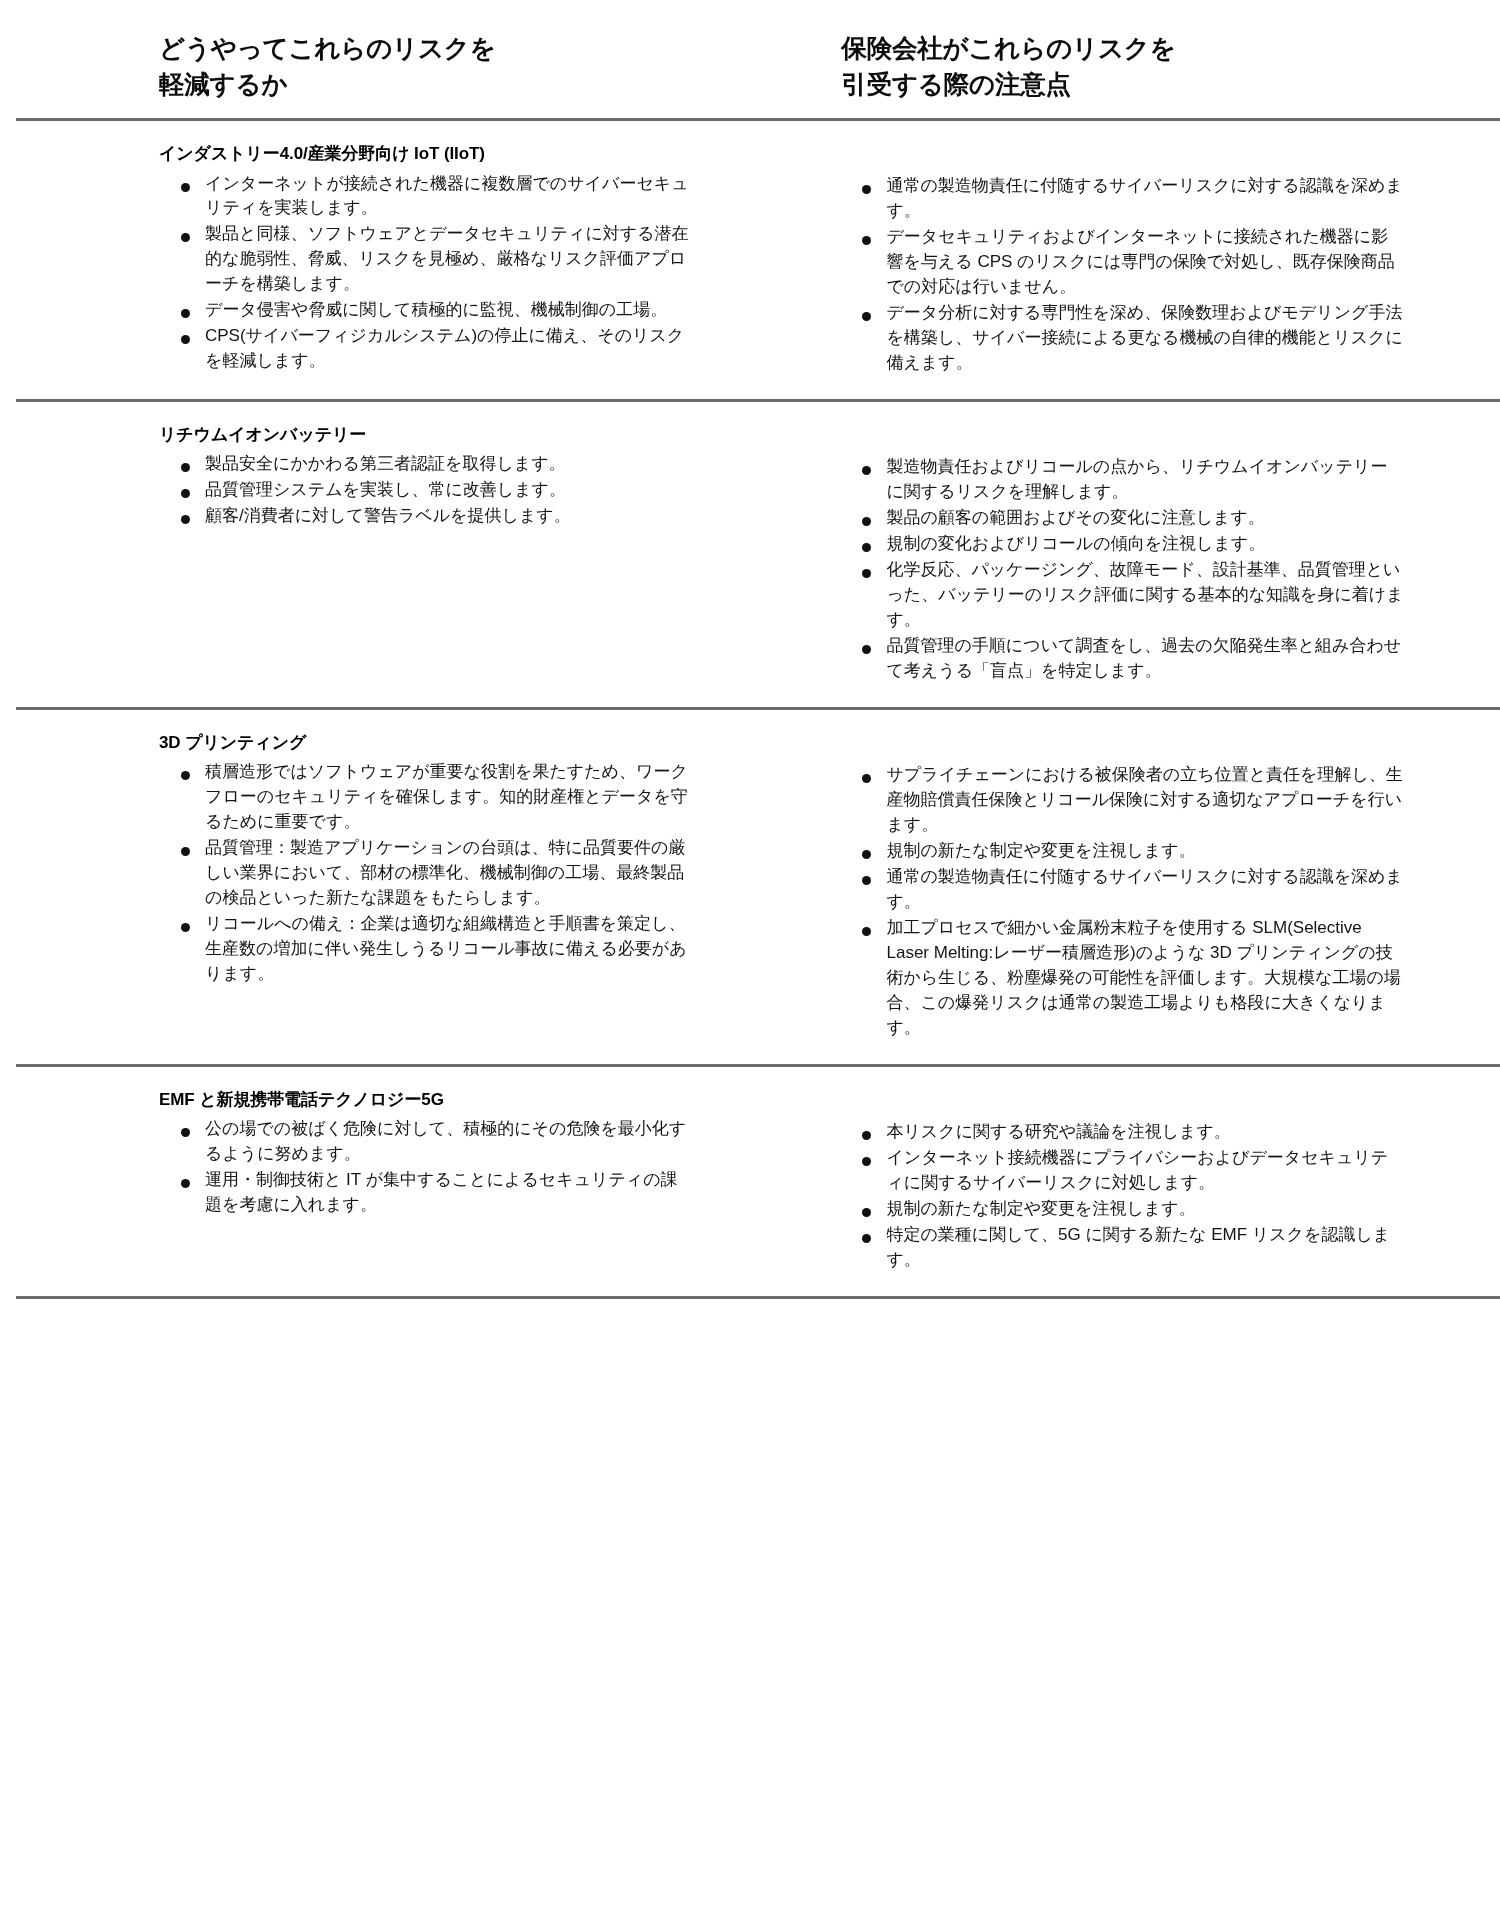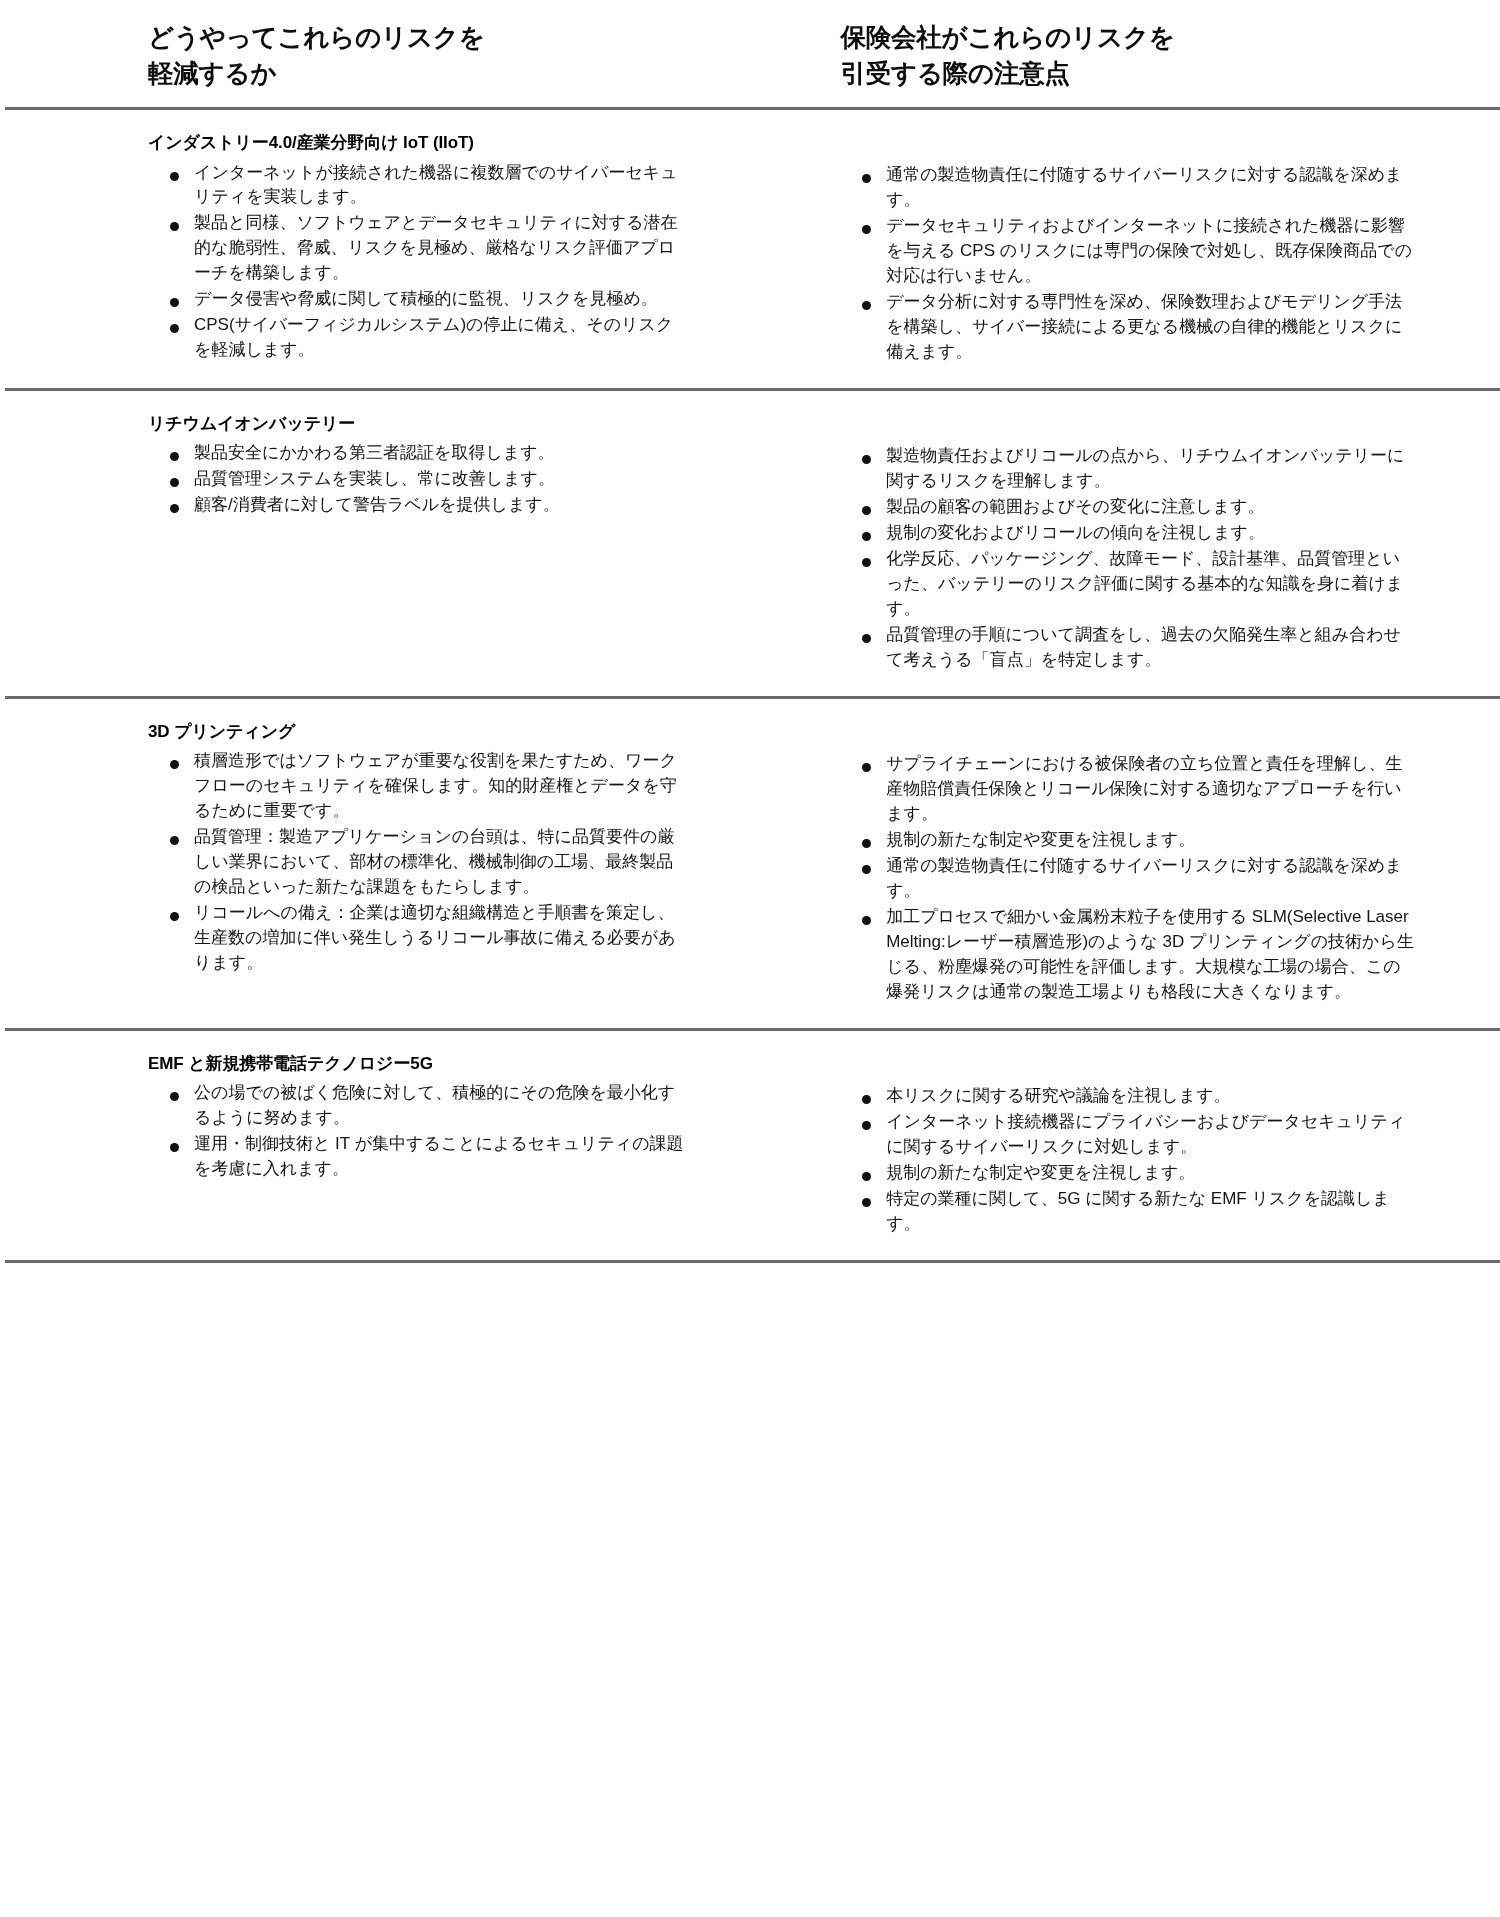--- a/index.html
+++ b/index.html
@@ -12,21 +12,21 @@
     height: 1917px;
     font-family: "Liberation Sans", "DejaVu Sans", sans-serif;
     color: #1a1a1a;
     -webkit-font-smoothing: antialiased;
   }
   .page {
     position: relative;
     width: 1500px;
     height: 1917px;
     box-sizing: border-box;
-    padding: 5px;
+    padding: 16px;
     overflow: hidden;
   }
 
   
   .header-row {
     display: flex;
     padding: 14px 0 0 0;
   }
   .header-cell {
     box-sizing: border-box;
@@ -138,21 +138,21 @@
 
   <div class="rule top-rule"></div>
 
   <div class="section">
     <div class="section-inner">
       <div class="col left">
         <div class="section-heading">インダストリー4.0/産業分野向け IoT (IIoT)</div>
         <ul class="bullets">
           <li>インターネットが接続された機器に複数層でのサイバーセキュリティを実装します。</li>
           <li>製品と同様、ソフトウェアとデータセキュリティに対する潜在的な脆弱性、脅威、リスクを見極め、厳格なリスク評価アプローチを構築します。</li>
-          <li>データ侵害や脅威に関して積極的に監視、リスクを見極め。</li>
+          <li>データ侵害や脅威に関して積極的に監視、機械制御の工場。</li>
           <li>CPS(サイバーフィジカルシステム)の停止に備え、そのリスクを軽減します。</li>
         </ul>
       </div>
       <div class="col right">
         <div class="spacer-heading"></div>
         <ul class="bullets">
           <li>通常の製造物責任に付随するサイバーリスクに対する認識を深めます。</li>
           <li>データセキュリティおよびインターネットに接続された機器に影響を与える CPS のリスクには専門の保険で対処し、既存保険商品での対応は行いません。</li>
           <li>データ分析に対する専門性を深め、保険数理およびモデリング手法を構築し、サイバー接続による更なる機械の自律的機能とリスクに備えます。</li>
         </ul>

